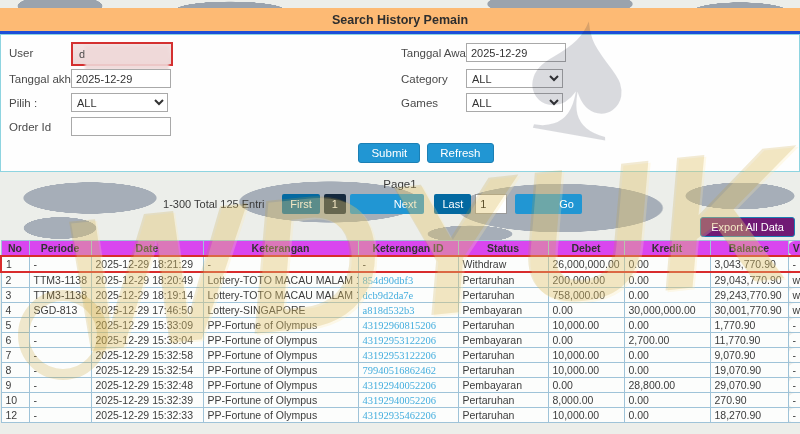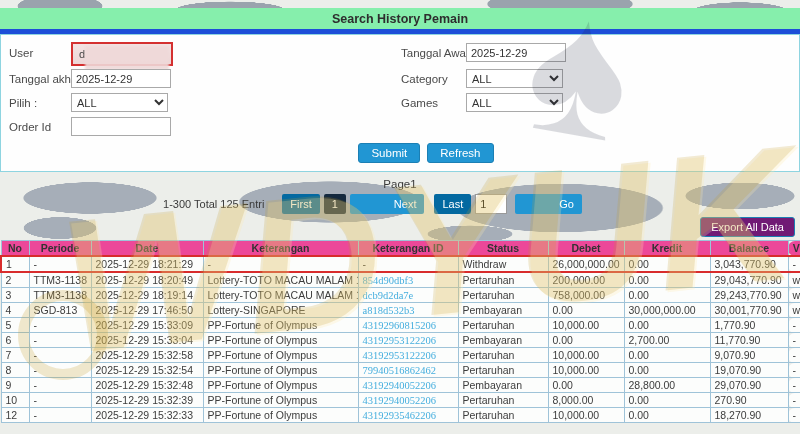--- a/index.html
+++ b/index.html
@@ -44,21 +44,21 @@
     font-size:190px; color:rgba(24,34,56,0.16);
     transform:rotate(10deg);
   }
   .watermark-emblem {
     position:absolute; left:18px; top:290px; width:90px; height:90px;
     border:11px solid rgba(197,155,38,0.22); border-radius:50%;
   }
   
   .title-bar {
     position:absolute; left:0; top:8px; width:800px; height:26px; z-index:2;
-    background:#86efac; border-bottom:5px solid #1d4ed8;
+    background:#fdba74; border-bottom:3px solid #1d4ed8;
     display:flex; align-items:center; justify-content:center;
   }
   .title-bar h1 { font-size:12.5px; font-weight:bold; color:#2e2e2e; }
   
   .form-panel {
     position:absolute; left:0; top:34px; width:800px; height:138px; z-index:2;
     background:rgba(255,255,255,0.93);
     border:1px solid #8ed4e0;
   }
   .field-label { position:absolute; font-size:11.5px; color:#4a4a4a; }
@@ -118,21 +118,21 @@
   
   table.history {
     position:absolute; left:0; top:240px; width:800px; z-index:2;
     border-collapse:collapse; table-layout:fixed; font-size:10.5px;
   }
   table.history th, table.history td {
     border:1px solid #9fc3d8; padding:1px 4px; height:14px;
     overflow:hidden; white-space:nowrap; text-align:left;
   }
   table.history th {
-    background:#ec4899; color:#333; font-weight:bold; text-align:center; height:15px;
+    background:#d946ef; color:#333; font-weight:bold; text-align:center; height:15px;
   }
   table.history td { background:rgba(255,255,255,0.85); color:#3c3c3c; }
   .col-no { width:28px; text-align:center; }
   td.col-no { text-align:center; }
   .col-periode { width:62px; }
   .col-date { width:112px; } td.col-date { text-align:center; color:#4a4a4a; }
   .col-keterangan { width:155px; }
   .col-keterangan_id { width:100px; }
   .col-status { width:90px; }
   .col-debet { width:76px; }

